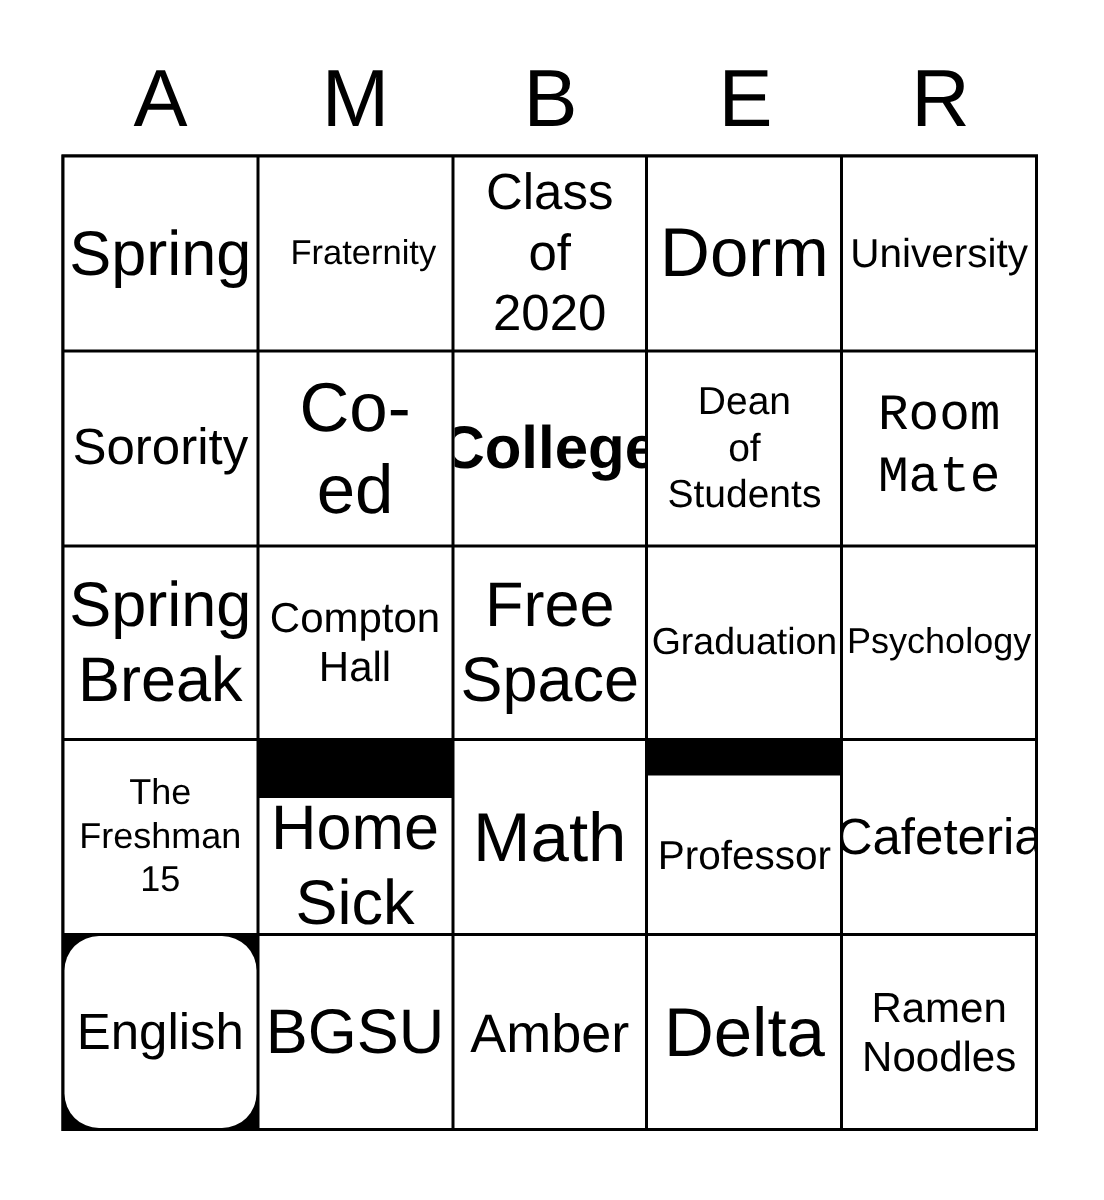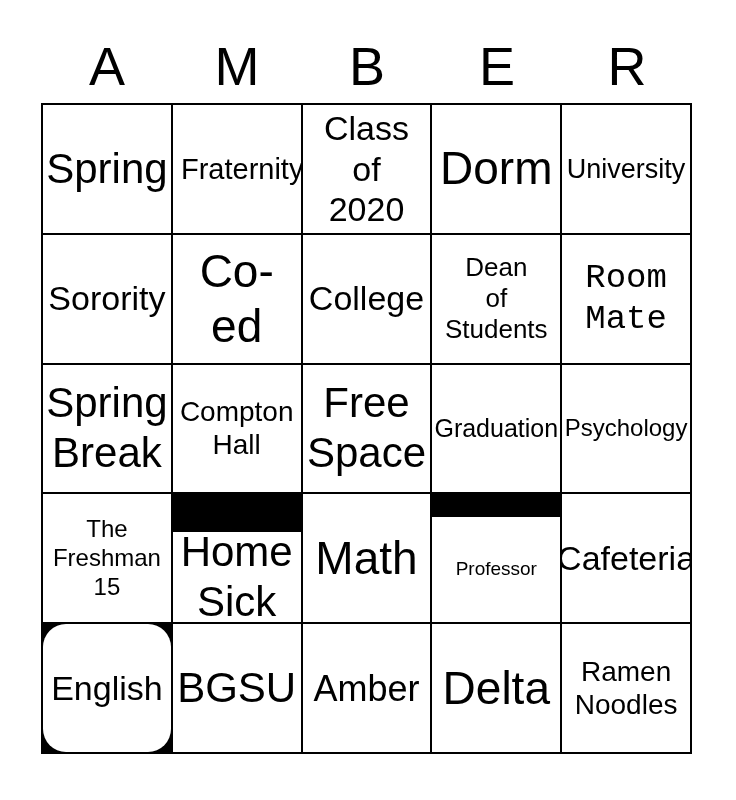--- a/index.html
+++ b/index.html
@@ -68,50 +68,50 @@
 <div class="card">
   <div class="header-row" id="header">
       <div class="header-letter">A</div>
       <div class="header-letter">M</div>
       <div class="header-letter">B</div>
       <div class="header-letter">E</div>
       <div class="header-letter">R</div>
     </div>
   <div class="grid" id="grid">
       <div class="cell" style="font-size: 42px;">Spring</div>
-      <div class="cell" style="font-size: 29px; padding-left: 12px;">Fraternity</div>
+      <div class="cell" style="font-size: 23px; padding-left: 12px;">Fraternity</div>
       <div class="cell" style="font-size: 34px;">Class
 of
 2020</div>
       <div class="cell" style="font-size: 46px;">Dorm</div>
       <div class="cell" style="font-size: 27px;">University</div>
       <div class="cell" style="font-size: 34px;">Sorority</div>
       <div class="cell" style="font-size: 46px;">Co-
 ed</div>
-      <div class="cell" style="font-size: 34px;">College</div>
+      <div class="cell" style="font-size: 40px; font-weight: bold;">College</div>
       <div class="cell" style="font-size: 26px;">Dean
 of
 Students</div>
       <div class="cell" style="font-size: 34px; font-family: Liberation Mono, monospace;">Room
 Mate</div>
       <div class="cell" style="font-size: 42px;">Spring
 Break</div>
       <div class="cell" style="font-size: 28px;">Compton
 Hall</div>
       <div class="cell" style="font-size: 42px;">Free
 Space</div>
       <div class="cell" style="font-size: 25px;">Graduation</div>
       <div class="cell" style="font-size: 24px;">Psychology</div>
       <div class="cell" style="font-size: 24px;">The
 Freshman
 15</div>
       <div class="cell" style="font-size: 42px; margin-top: 38px;">Home
 Sick</div>
       <div class="cell" style="font-size: 46px;">Math</div>
-      <div class="cell" style="font-size: 19px; margin-top: 23px;">Professor</div>
+      <div class="cell" style="font-size: 27px; margin-top: 23px;">Professor</div>
       <div class="cell" style="font-size: 34px;">Cafeteria</div>
       <div class="cell" style="font-size: 34px; border-radius: 23px;">English</div>
       <div class="cell" style="font-size: 42px;">BGSU</div>
       <div class="cell" style="font-size: 36px;">Amber</div>
       <div class="cell" style="font-size: 46px;">Delta</div>
       <div class="cell" style="font-size: 28px;">Ramen
 Noodles</div>
     </div>
 </div>
 

